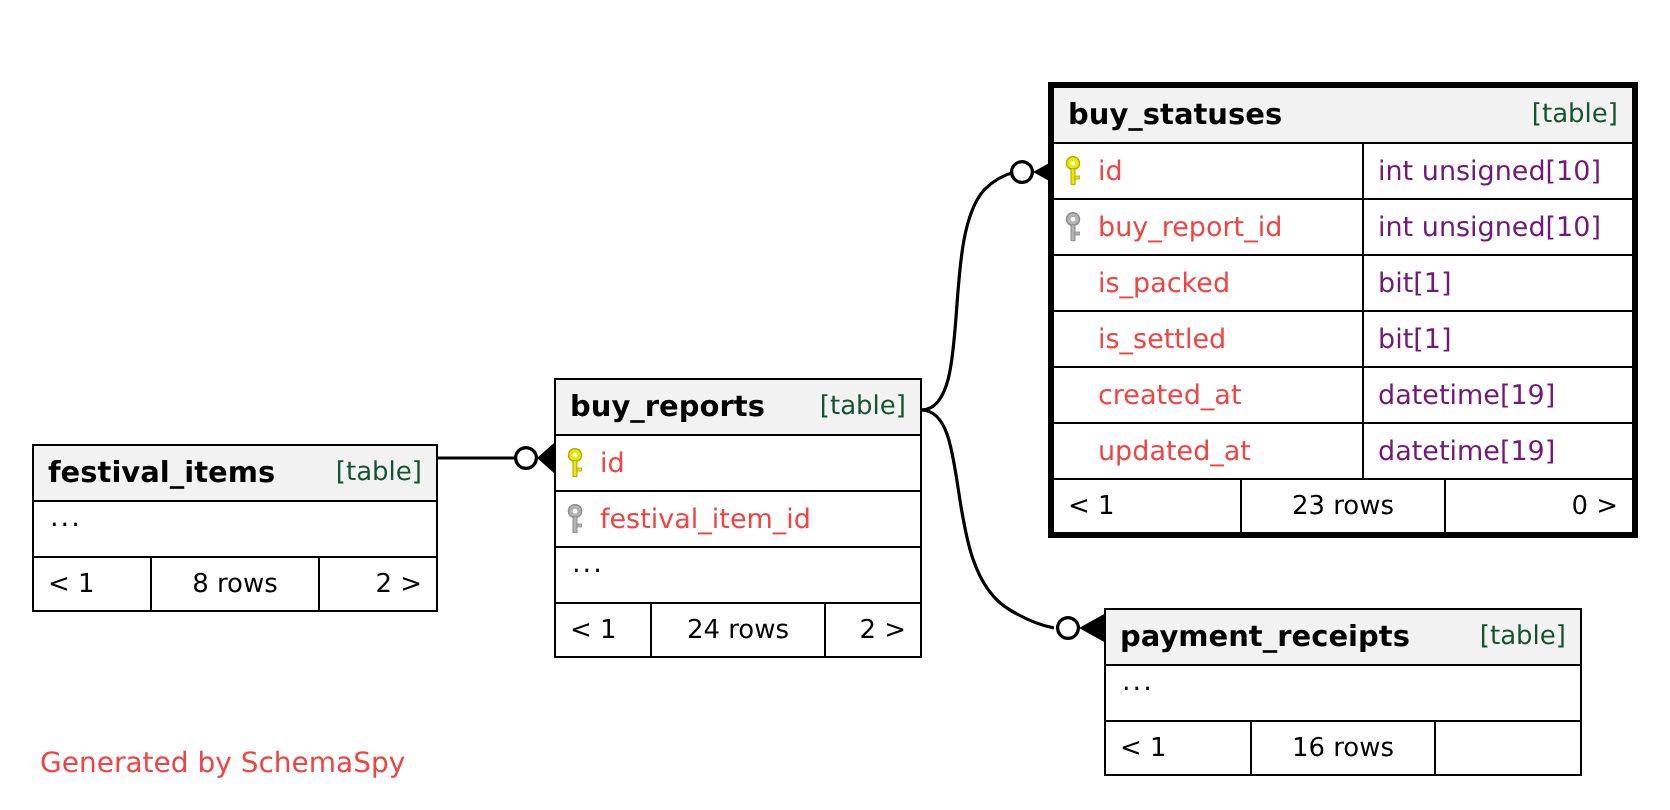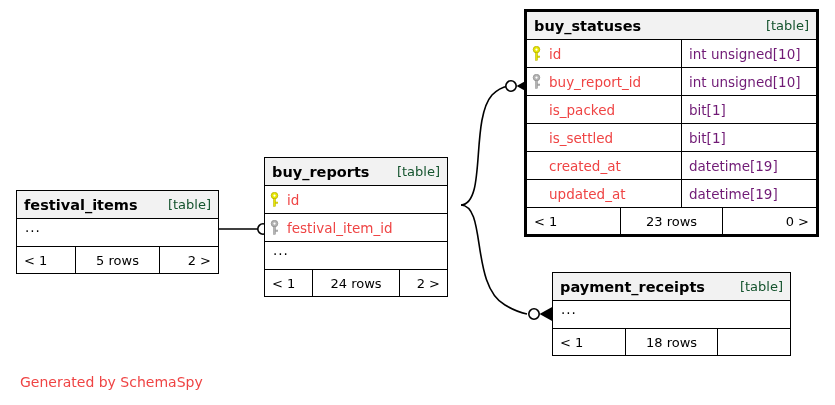--- a/index.html
+++ b/index.html
@@ -29,20 +29,21 @@
     height: 405px;
     pointer-events: none;
   }
 
   
   .table-box {
     position: absolute;
     background: #ffffff;
     border: 1px solid #000000;
     box-sizing: border-box;
+    margin-top: 32px;
   }
   .table-box.focus {
     border: 3px solid #000000;
   }
 
   .tbl-header {
     background: #f2f2f2;
     border-bottom: 1px solid #000000;
     display: flex;
     align-items: center;
@@ -176,26 +177,26 @@
   <div class="table-box" id="tbl-festival_items" style="left:16px; top:190px; width:203px;text-align:center;">
     <div class="tbl-header">
       <span class="tbl-name">festival_items</span>
       <span class="tbl-kind">[table]</span>
     </div>
     <div class="col-row">
       <span class="col-ellipsis">...</span>
     </div>
     <div class="tbl-footer">
       <div class="foot-cell foot-prev" style="width:58px;">&lt; 1</div>
-      <div class="foot-cell foot-mid" style="width:85px;">5 rows</div>
+      <div class="foot-cell foot-mid" style="width:85px;">8 rows</div>
       <div class="foot-cell foot-next" style="width:58px;">2 &gt;</div>
     </div>
   </div>
 
-  <div class="table-box" id="tbl-buy_reports" style="left:264px; top:157px; width:184px;">
+  <div class="table-box" id="tbl-buy_reports" style="left:277px; top:157px; width:184px;">
     <div class="tbl-header">
       <span class="tbl-name">buy_reports</span>
       <span class="tbl-kind">[table]</span>
     </div>
 
     <div class="col-row">
       <span class="key-slot">
         <svg width="9" height="15" viewBox="0 0 9 15">
           <circle cx="4.5" cy="3.6" r="3.3" fill="#e8e800" stroke="#b0a800" stroke-width="0.7"></circle>
           <circle cx="4.5" cy="3.6" r="1.15" fill="#ffffff"></circle>
@@ -295,20 +296,20 @@
   <div class="table-box" id="tbl-payment_receipts" style="left:552px; top:272px; width:239px;">
     <div class="tbl-header">
       <span class="tbl-name">payment_receipts</span>
       <span class="tbl-kind">[table]</span>
     </div>
     <div class="col-row">
       <span class="col-ellipsis">...</span>
     </div>
     <div class="tbl-footer">
       <div class="foot-cell foot-prev" style="width:72px;">&lt; 1</div>
-      <div class="foot-cell foot-mid" style="width:93px;">18 rows</div>
+      <div class="foot-cell foot-mid" style="width:93px;">16 rows</div>
       <div class="foot-cell foot-next" style="width:72px;"></div>
     </div>
   </div>
 
   <div id="caption">Generated by SchemaSpy</div>
 
 </div>
 
 </body></html>

